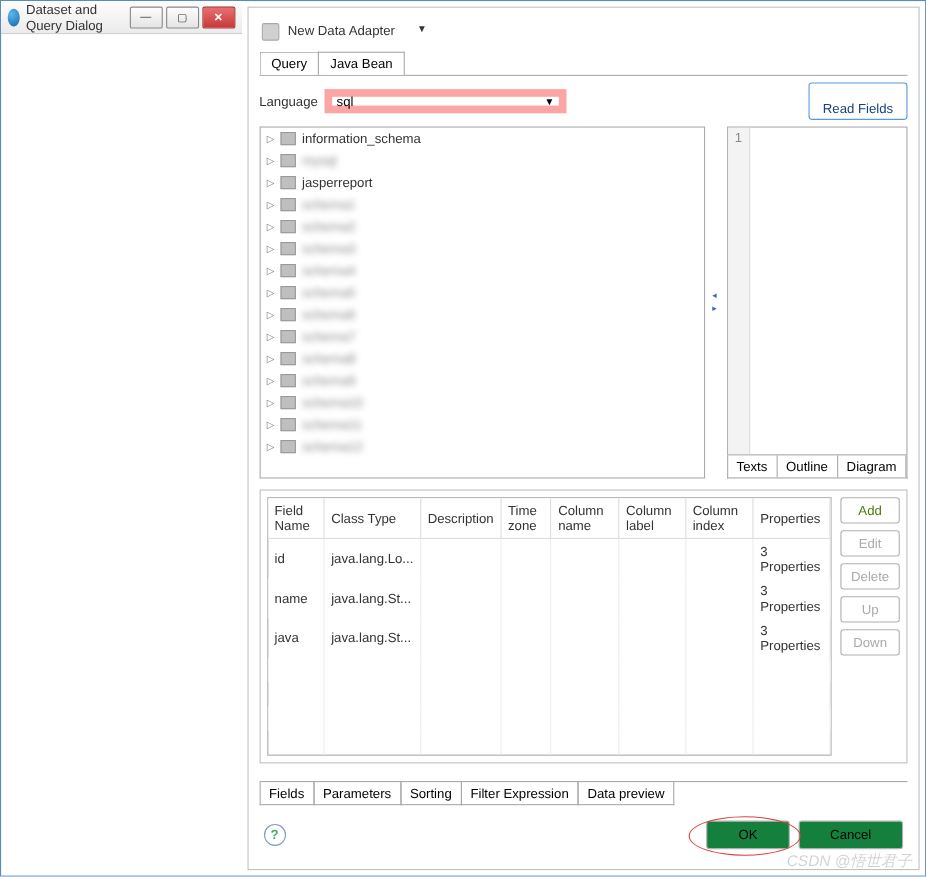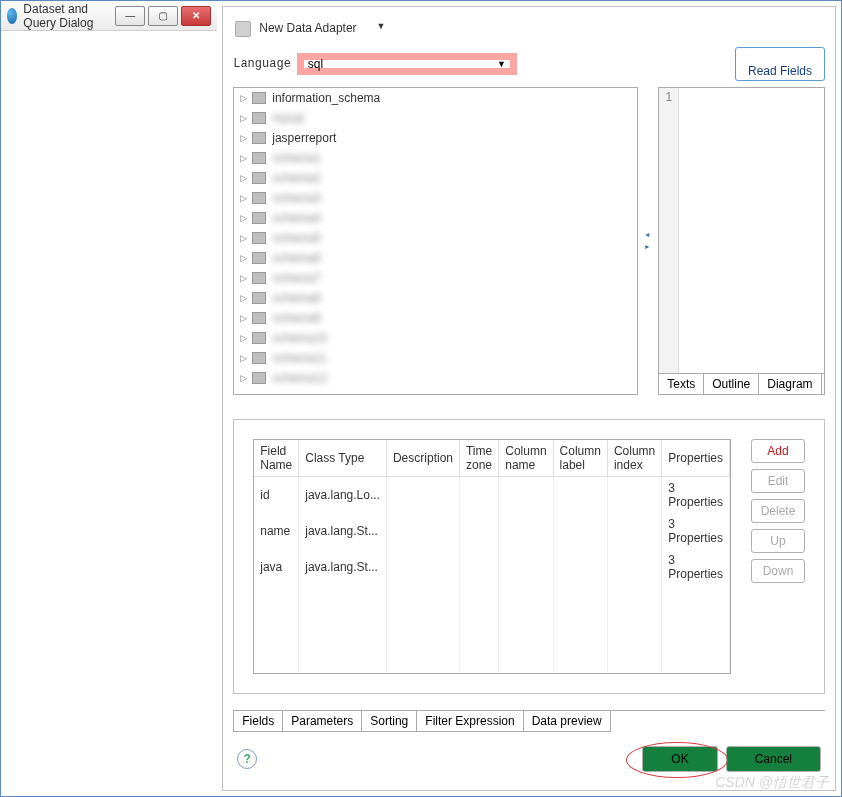--- a/index.html
+++ b/index.html
@@ -15,49 +15,49 @@
 .adapter-row { display: flex; align-items: flex-start; padding: 4px 2px; border-bottom: 0; }
 .adapter-icon { width: 16px; height: 16px; background: #d0d0d0; border: 1px solid #aaa; border-radius: 2px; margin-right: 8px; }
 .adapter-label { color: #333; margin-right: 20px; }
 .adapter-caret { font-size: 9px; color: #333; }
 .main-tabbar { margin-top: 6px; display: flex; border-bottom: 1px solid #aaa; }
 .main-tab { padding: 3px 10px; border: 1px solid #aaa; border-bottom: none; background: #fff; cursor: pointer; }
 .main-tab.active { background: #fff; border-top-left-radius: 2px; border-top-right-radius: 2px; }
 .main-tab + .main-tab { margin-left: -1px; }
 .panel-top { border: 0; padding: 6px 0; display: flex; flex-direction: column; flex: 1; }
 .lang-row { display: flex; align-items: center; margin-bottom: 6px; }
-.lang-label { margin-right: 6px; color: #333; font-family: Liberation Mono, monospace; }
+.lang-label { margin-right: 6px; color: #333; }
 .lang-combo { width: 220px; height: 22px; border: 7px solid #fca5a5; display: flex; align-items: center; padding: 0 4px; background: #fff; justify-content: space-between; cursor: pointer; }
 .spacer { flex: 1; }
 .readfields-btn { height: 26px; padding: 16px 12px; border: 1px solid #5b9bd5; border-radius: 3px; background: #fff; color: #15427c; cursor: pointer; }
 .split-area { flex: 1; display: flex; gap: 6px; border: 0; min-height: 0; }
 .tree-panel { width: 405px; border: 1px solid #aaa; overflow-y: scroll; background: #fff; }
 .tree-item { display: flex; align-items: center; height: 20px; padding-left: 6px; }
 .tree-expand { width: 10px; color: #777; font-size: 9px; margin-right: 2px; }
 .tree-icon { width: 14px; height: 12px; background: #bfbfbf; border: 1px solid #999; margin-right: 6px; }
 .tree-label { color: #333; }
 .tree-label.blur { filter: blur(3px); color: #888; }
 .vsplit { width: 8px; display: flex; align-items: center; justify-content: center; }
 .vsplit-handle { width: 6px; height: 20px; display: flex; flex-direction: column; justify-content: space-between; }
 .vsplit-handle span { font-size: 8px; color: #3a6ea5; line-height: 8px; }
 .query-panel { flex: 1; display: flex; flex-direction: column; }
 .editor { flex: 1; border: 1px solid #aaa; display: flex; background: #fff; overflow: auto; }
 .gutter { background: #f3f3f3; border-right: 1px solid #ddd; color: #888; padding: 2px 6px; text-align: right; width: 20px; }
 .editor-body { padding: 2px 6px; font-family: Consolas, monospace; white-space: pre; }
 .kw { font-weight: bold; color: #7b0051; }
 .sub-tabbar { display: flex; border: 1px solid #aaa; border-top: none; }
 .sub-tab { padding: 3px 8px; border-right: 1px solid #aaa; cursor: pointer; }
-.fields-block { border: 1px solid #c0c0c0; margin-top: 24px; display: flex; padding: 19px; gap: 20px; }
+.fields-block { border: 1px solid #c0c0c0; margin-top: 10px; display: flex; padding: 6px; gap: 8px; }
 .fields-table { flex: 1; border: 1px solid #aaa; }
 .fields-table table { width: 100%; border-collapse: collapse; }
 .fields-table th { text-align: left; font-weight: normal; background: #fff; padding: 4px 6px; border-right: 1px solid #ddd; border-bottom: 1px solid #ddd; color: #333; }
 .fields-table td { padding: 4px 6px; border-right: 1px solid #eee; height: 20px; color: #333; }
 .fields-table tr:nth-child(even) td { background: #fff; }
 .side-btns { display: flex; flex-direction: column; gap: 6px; }
-.side-btn { width: 54px; height: 24px; border: 1px solid #b0b0b0; border-radius: 3px; background: #fff; color: #b91c1c; cursor: pointer; }
+.side-btn { width: 54px; height: 24px; border: 1px solid #b0b0b0; border-radius: 3px; background: #fff; color: #4d7c0f; cursor: pointer; }
 .side-btn.disabled { color: #aaa; cursor: default; }
 .bottom-tabbar { display: flex; border-top: 1px solid #aaa; margin-top: 16px; }
 .bottom-tab { padding: 3px 8px; border: 1px solid #aaa; border-top: none; cursor: pointer; }
 .bottom-tab + .bottom-tab { margin-left: -1px; }
 .footer { margin-top: auto; display: flex; align-items: center; padding: 8px 4px; }
 .help-icon { width: 20px; height: 20px; border: 1.5px solid #7f9db9; border-radius: 50%; display: flex; align-items: center; justify-content: center; color: #4a6; font-weight: bold; cursor: pointer; }
 .footer-btn { height: 26px; padding: 0 28px; border: 1px solid #b0b0b0; border-radius: 3px; background: #15803d; margin-left: 8px; cursor: pointer; }
 .ok-ring { position: relative; }
 .ok-ring::after { content: ""; position: absolute; left: -8px; top: -4px; width: 100px; height: 34px; border: 1px solid #d94040; border-radius: 50%; pointer-events: none; }
 .watermark { position: absolute; right: 12px; bottom: 4px; color: rgba(0,0,0,0.18); font-style: italic; font-size: 14px; pointer-events: none; }
@@ -77,20 +77,24 @@
   </div>
 
   <div class="content">
 
     <div class="adapter-row">
       <div class="adapter-icon"></div>
       <span class="adapter-label">New Data Adapter</span>
       <span class="adapter-caret">▼</span>
     </div>
 
+    <div class="main-tabbar">
+      <div class="main-tab active">Query</div>
+      <div class="main-tab">Java Bean</div>
+    </div>
 
     <div class="panel-top">
       <div class="lang-row">
         <span class="lang-label">Language</span>
         <div class="lang-combo">
           <span>sql</span>
           <span style="font-size:9px;">▼</span>
         </div>
         <div class="spacer"></div>
         <button class="readfields-btn">Read Fields</button>

